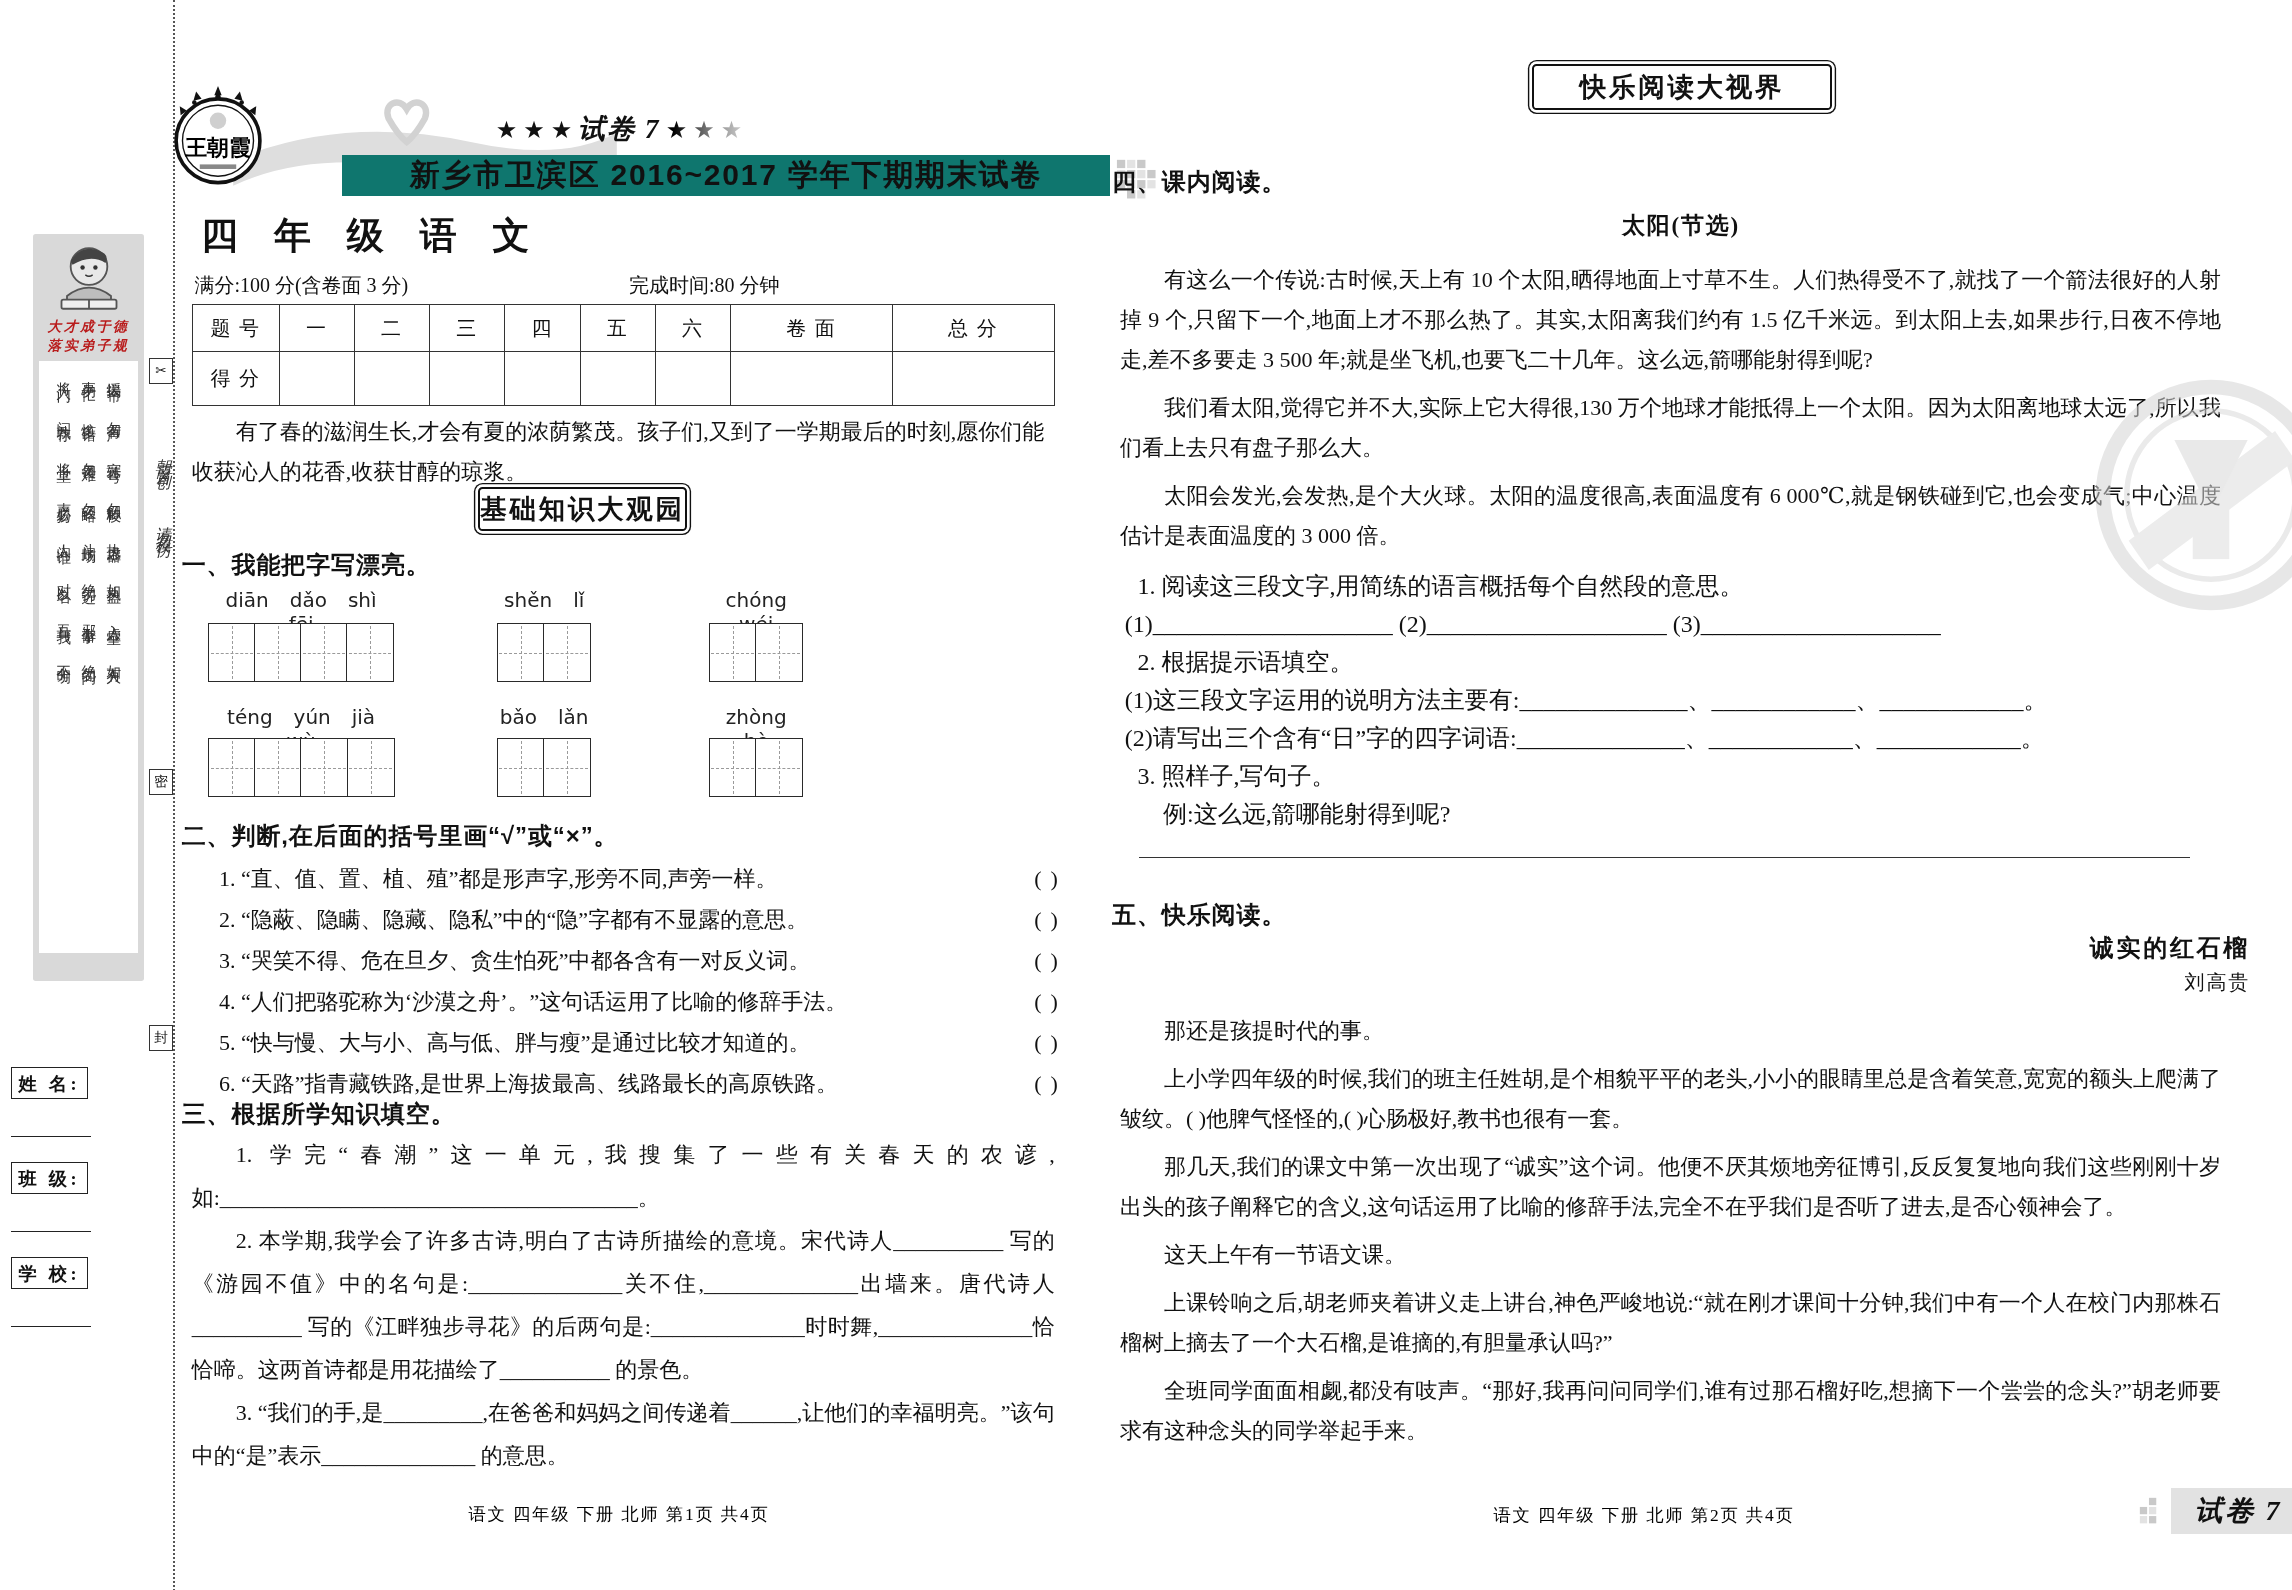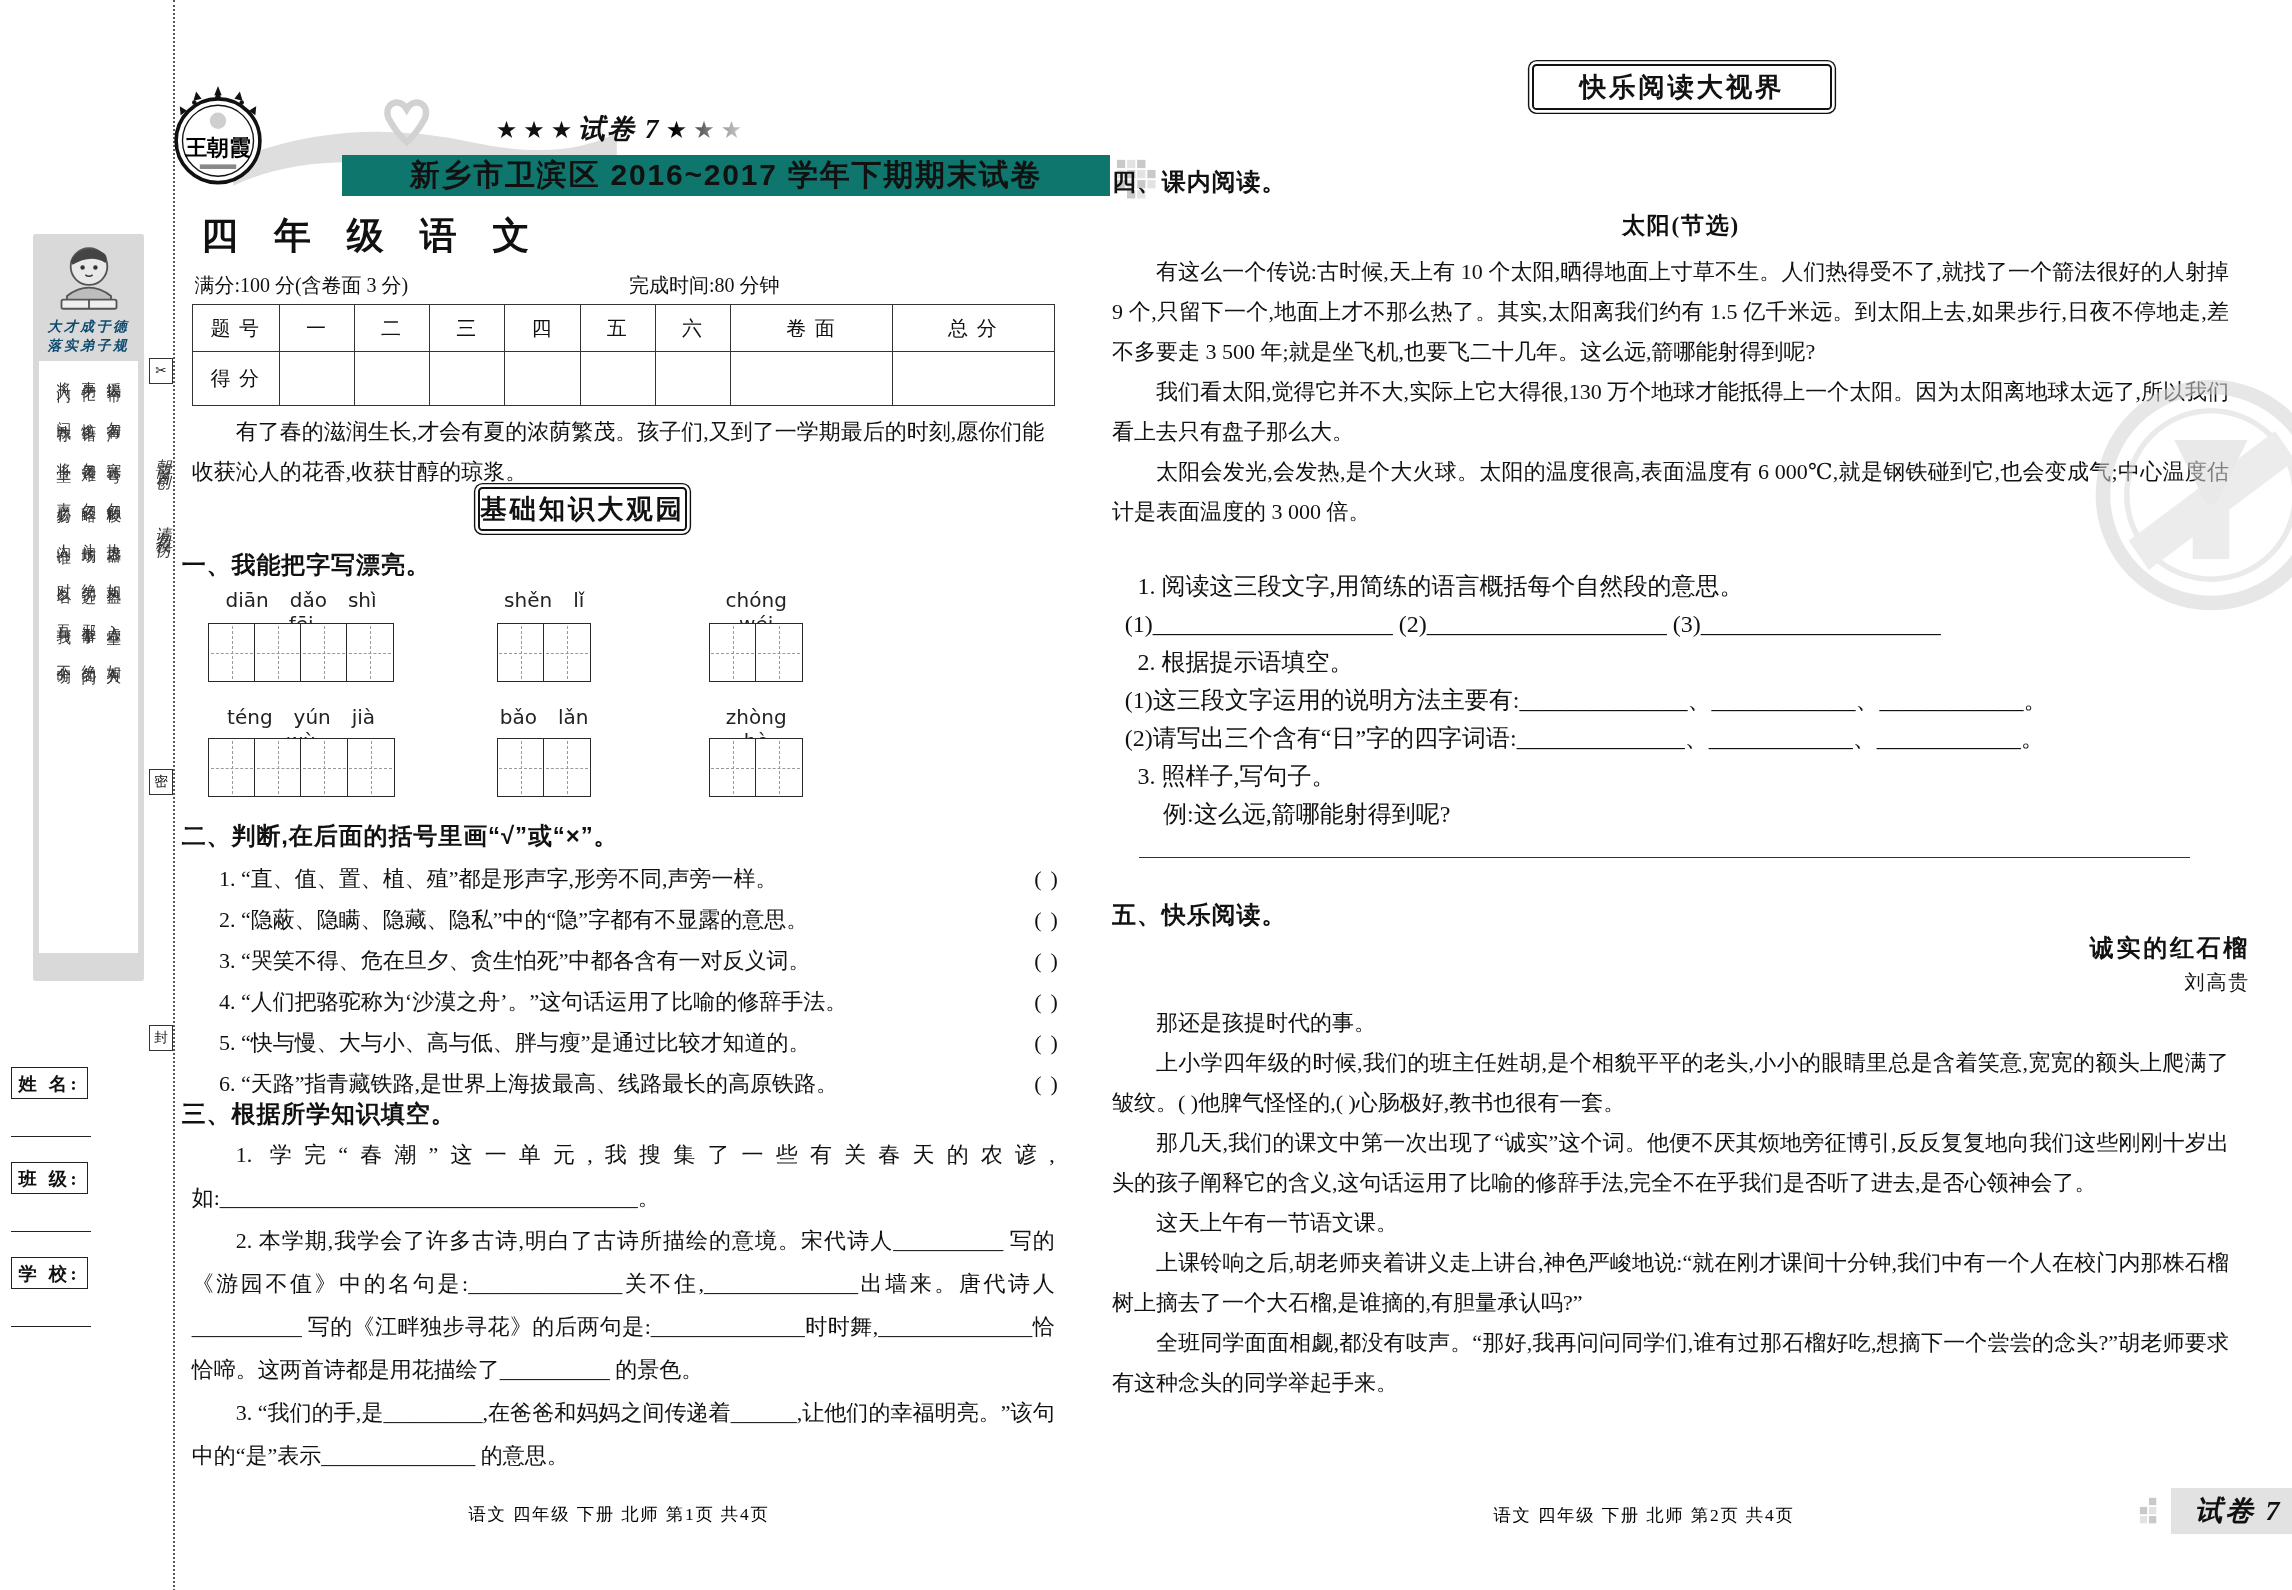--- a/index.html
+++ b/index.html
@@ -5,21 +5,21 @@
   html,body{margin:0;padding:0}
   body{width:2293px;height:1591px;position:relative;background:#fff;overflow:hidden;
        font-family:"Liberation Serif","DejaVu Serif",serif;color:#111;}
   .abs{position:absolute}
   .hei{font-family:"Liberation Sans","DejaVu Sans",sans-serif;font-weight:bold}
   .kai{font-family:"Liberation Serif","DejaVu Serif",serif}
 
   
   .sidebar{left:33px;top:234px;width:111px;height:740px;background:#d9d9d9;border-radius:2.7px;padding:3.7px 0}
   .sidebar .kid{display:block;margin:1.8px auto 0}
-  .motto{text-align:center;font-weight:bold;font-style:italic;font-size:13.7px;letter-spacing:2.7px;line-height:18.3px;color:#0c4a6e}
+  .motto{text-align:center;font-weight:bold;font-style:italic;font-size:13.7px;letter-spacing:2.7px;line-height:18.3px;color:#b91c1c}
   .dzg-panel{background:#fff;margin:5.5px 6.4px 0;padding:9.1px 3.7px;height:574px;display:flex;justify-content:center;gap:8.2px}
   .vcol{writing-mode:vertical-rl;text-orientation:upright;font-size:14.6px;letter-spacing:2.7px;word-spacing:13.7px;color:#333;line-height:1.15}
 
   
   .field{left:11px;width:128px}
   .field .lab{display:inline-block;border:1.4px solid #222;padding:2.7px 6.4px;font-size:18.3px;font-weight:bold;letter-spacing:3.7px;background:#fff}
   .field .ln{width:80px;border-top:1.8px solid #222;margin-top:37px}
 
   
   .sealline{left:173px;top:0;height:1591px;border-left:2.3px dotted #555}
@@ -84,21 +84,21 @@
   .fills .fill-item{text-indent:2em}
 
   .footer{width:100%;text-align:center;font-size:17.4px;letter-spacing:1.8px;color:#000000}
   .f1{top:1424px;left:0}
   .f2{top:1503px;left:-37px}
 
   
   .st4{top:166px;left:0}
   .ptitle1{top:210px;left:0;width:1138px;text-align:center;font-size:23px;font-weight:bold;letter-spacing:1.8px}
   .passage{left:0;width:1117px;font-size:22px;line-height:40px}
-  .passage p{margin:0;text-indent:2em;text-align:justify}
+  .passage p{margin:8px;text-indent:2em;text-align:justify}
   .ps1{top:252px}
   .qblock{left:0;width:1117px;font-size:24px;line-height:38px}
   .qb1{top:567px}
   .qblock .q{padding-left:25.6px}
   .qblock .qsub{padding-left:12.8px}
   .qblock .qex{padding-left:51px}
   .ansline{top:857px;left:27.4px;width:1051px;border-top:1.8px solid #333}
   .st5{top:899px;left:0}
   .ptitle2{top:932px;left:0;width:1138px;text-align:right;font-size:24px;font-weight:bold;letter-spacing:2.7px}
   .pauthor{top:969px;left:0;width:1138px;text-align:right;font-size:20px;letter-spacing:1.8px}

